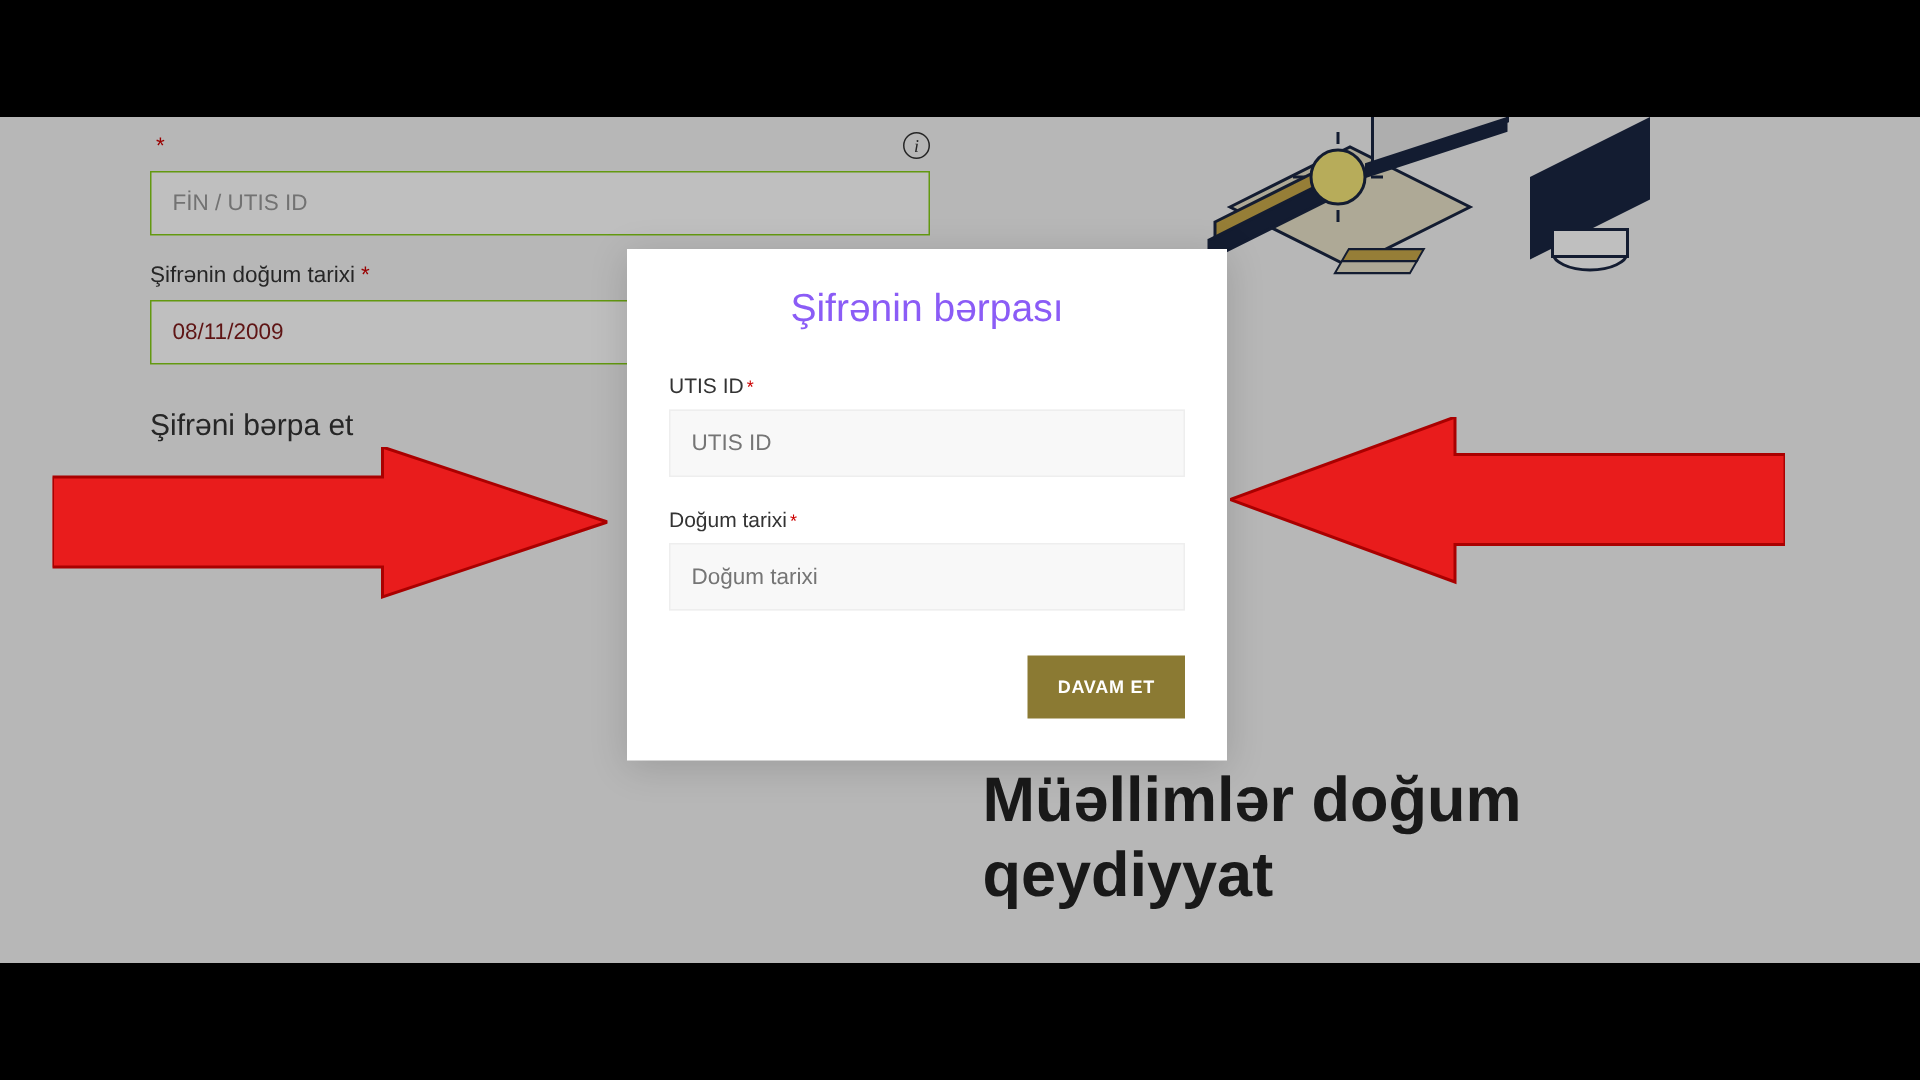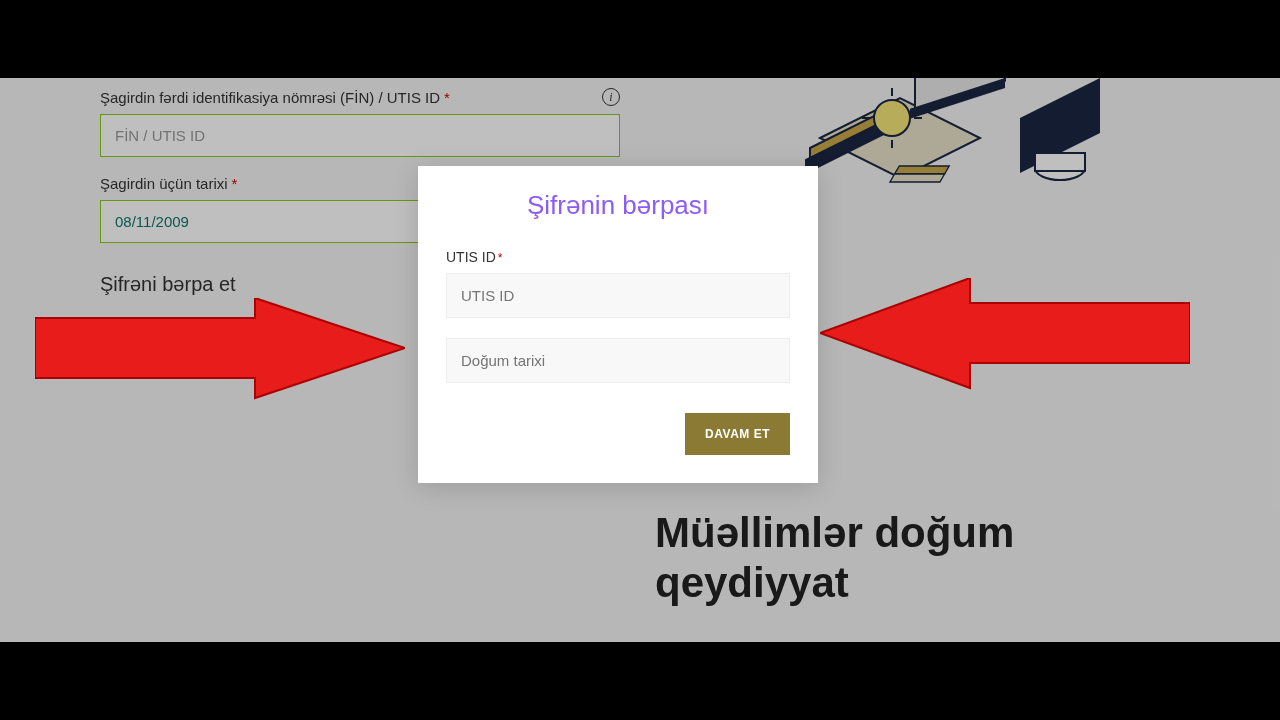--- a/index.html
+++ b/index.html
@@ -13,21 +13,21 @@
     .dim-overlay { position: absolute; inset: 0; background: rgba(0,0,0,0.25); z-index: 5; }
     
     .bg-form { position: absolute; left: 100px; top: 10px; width: 520px; }
     
     .bg-label { font-size: 15px; color: #333; font-weight: 500; margin-bottom: 8px; display: flex; align-items: center; }
     .bg-label .req { color: #c00; margin-left: 4px; }
     
     .info-icon { margin-left: auto; width: 18px; height: 18px; border: 1.5px solid #333; border-radius: 50%; display: inline-flex; align-items: center; justify-content: center; font-size: 12px; font-style: italic; font-family: serif; }
     
     .bg-input { width: 100%; padding: 12px 14px; background: #fff; border: 1px solid #84cc16; font-size: 15px; color: #999; margin-bottom: 18px; }
-    .bg-input.filled { color: #0f766e; }
+    .bg-input.filled { color: #7f1d1d; }
     
     .bg-link { font-size: 20px; color: #333; font-weight: 500; margin-top: 30px; margin-bottom: 30px; }
     
     .bg-button { padding: 10px 22px; border: 1px solid #888; background: #f8f8f8; font-size: 12px; font-weight: 600; letter-spacing: 0.5px; color: #333; display: inline-flex; align-items: center; gap: 40px; }
     .bg-button .chev { font-size: 14px; font-weight: bold; }
     
     .bg-heading { position: absolute; left: 655px; top: 430px; font-size: 42px; color: #222; font-weight: 700; line-height: 1.2; }
     
     .illustration { position: absolute; right: 120px; top: -20px; width: 380px; height: 180px; }
     
@@ -71,28 +71,27 @@
         <ellipse cx="240" cy="90" rx="25" ry="12" fill="#fff" stroke="#1a2642" stroke-width="2"></ellipse>
         <rect x="215" y="75" width="50" height="18" fill="#fff" stroke="#1a2642" stroke-width="2"></rect>
         <rect x="130" y="88" width="50" height="8" fill="#c9a84a" stroke="#1a2642" stroke-width="1.5" transform="skewX(-30)"></rect>
         <rect x="130" y="96" width="50" height="8" fill="#e8e2c8" stroke="#1a2642" stroke-width="1.5" transform="skewX(-30)"></rect>
       </g>
     </svg>
   </div>
 
   <div class="bg-form">
     <div class="bg-label">
-      <span>Şagirdin fərdi identifikasiya nömrəsi (FİN) / UTIS ID</span>
       <span class="req">*</span>
       <span class="info-icon">i</span>
     </div>
     <div class="bg-input">FİN / UTIS ID</div>
 
     <div class="bg-label">
-      <span>Şagirdin üçün tarixi</span>
+      <span>Şifrənin doğum tarixi</span>
       <span class="req">*</span>
     </div>
     <div class="bg-input filled">08/11/2009</div>
 
     <div class="bg-link">Şifrəni bərpa et</div>
 
     <div class="bg-button">
       <span>TƏLİMATA KEÇ</span>
       <span class="chev">›</span>
     </div>
@@ -106,20 +105,23 @@
   <div class="dim-overlay"></div>
 
   <div class="modal">
     <div class="modal-title">Şifrənin bərpası</div>
 
     <div class="modal-label">
       <span>UTIS ID</span><span class="req">*</span>
     </div>
     <input class="modal-input" placeholder="UTIS ID" style="">
 
+    <div class="modal-label">
+      <span>Doğum tarixi</span><span class="req">*</span>
+    </div>
     <input class="modal-input" placeholder="Doğum tarixi" style="">
 
     <div class="modal-footer">
       <button class="modal-button">DAVAM ET</button>
     </div>
   </div>
 
   <div class="arrow-left">
     <svg width="370" height="120" viewBox="0 0 370 120">
       <polygon points="0,20 220,20 220,0 370,50 220,100 220,80 0,80" fill="#e91c1c" stroke="#a00" stroke-width="2"></polygon>

